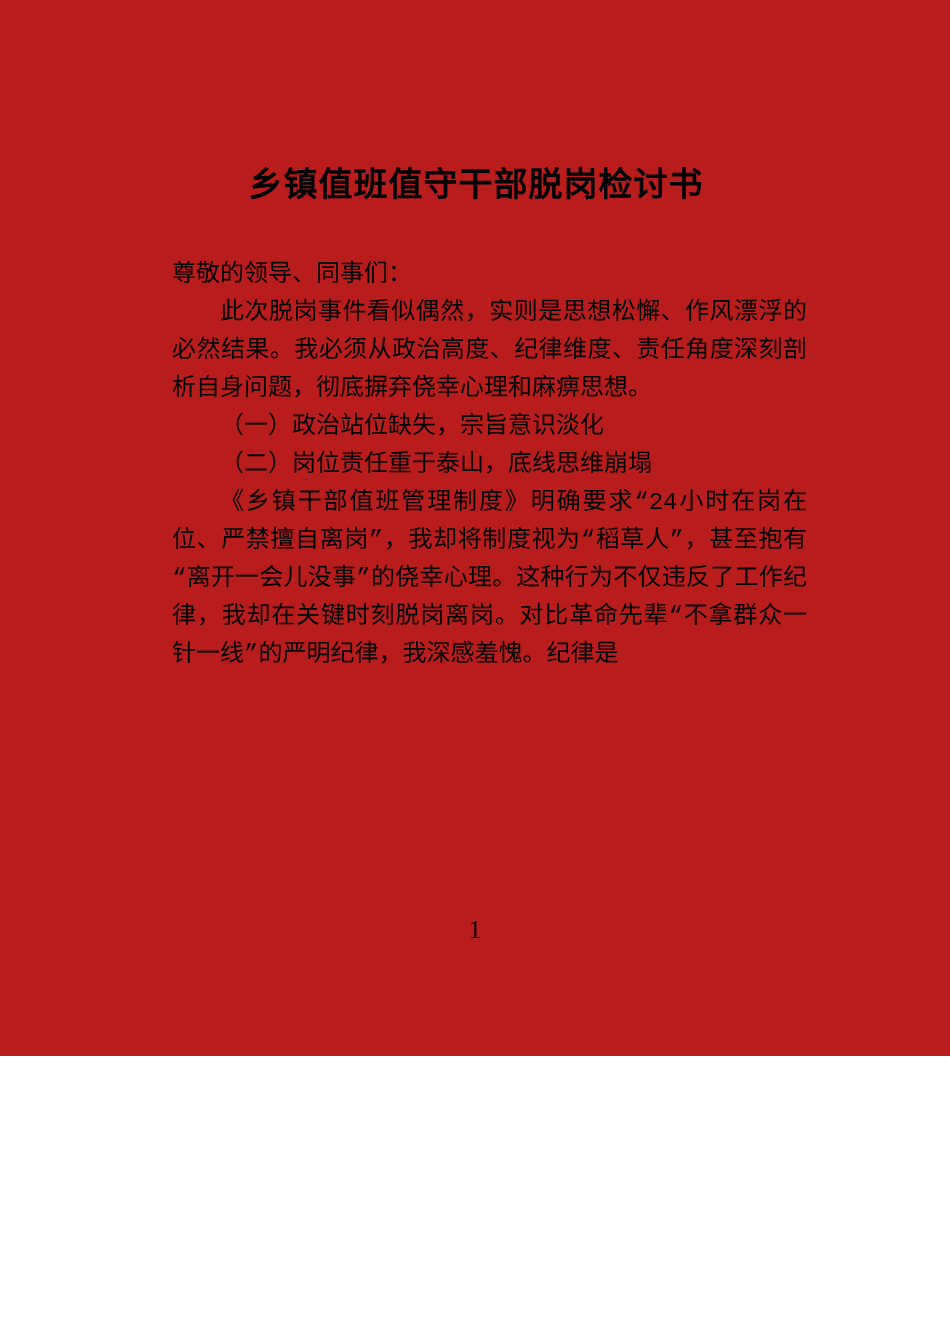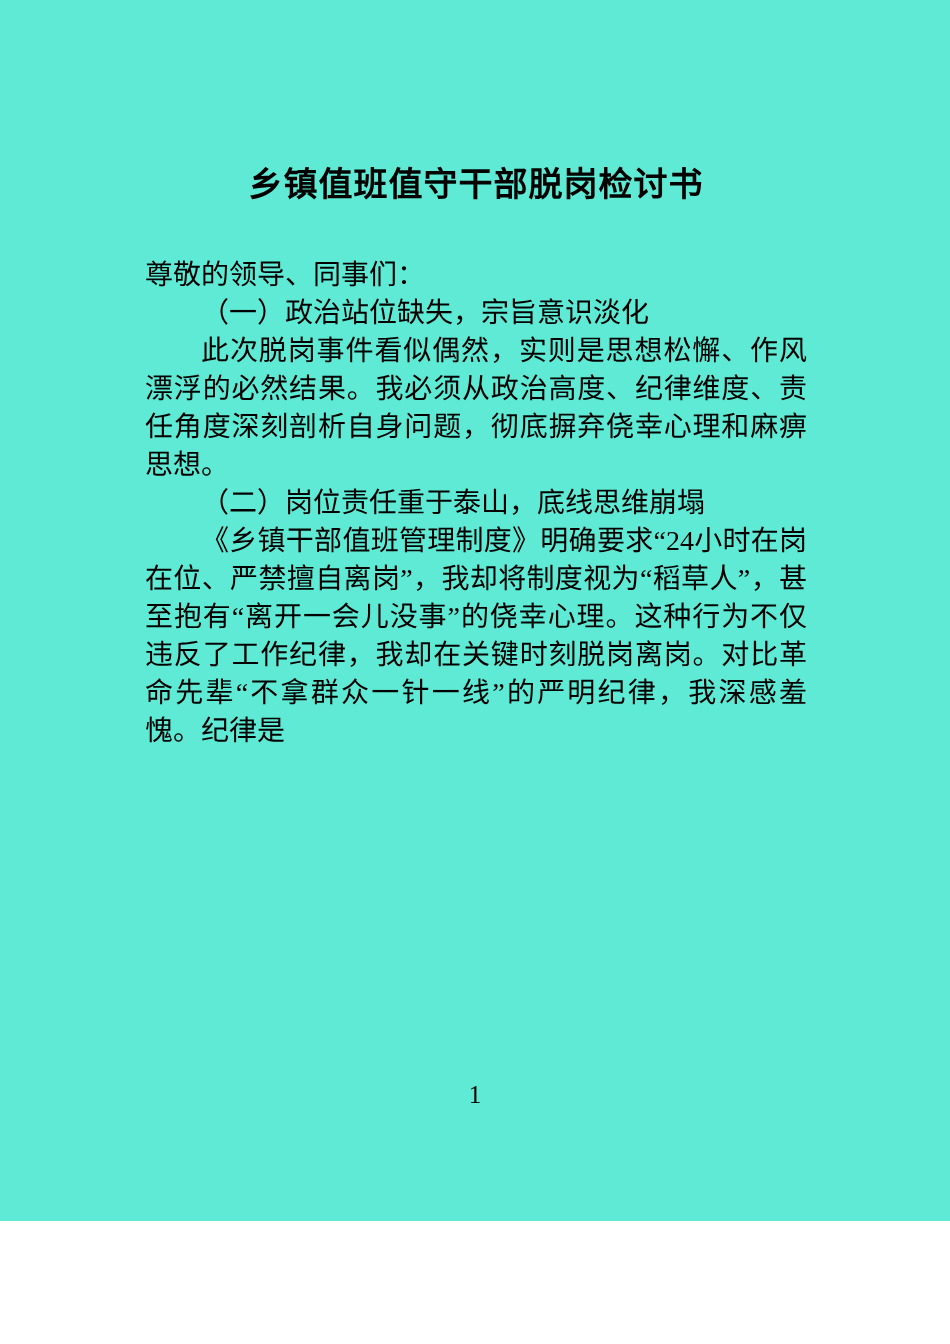--- a/index.html
+++ b/index.html
@@ -3,43 +3,44 @@
 <meta charset="utf-8">
 <style>
   html, body {
     margin: 0;
     padding: 0;
     background: #ffffff;
   }
   .page {
     position: relative;
     width: 950px;
-    height: 1221px;
-    background: #5eead4;
+    height: 1056px;
+    background: #b91c1c;
     box-sizing: border-box;
     padding: 162px 143px 10px 145px;
     overflow: hidden;
     color: #000000;
   }
   .doc-title {
     margin: 0 0 50px 0;
     text-align: center;
     font-family: "Liberation Sans", "DejaVu Sans", sans-serif;
     font-weight: bold;
     font-size: 34px;
     line-height: 44px;
     color: #000000;
     letter-spacing: 1px;
   }
   .doc-body {
-    font-family: Liberation Serif, serif;
-    font-size: 28px;
+    font-family: Liberation Mono, monospace;
+    font-size: 24px;
     line-height: 38px;
     text-align: justify;
     color: #000000;
+    margin-left: 27px;
   }
   .doc-body p.para {
     margin: 0;
     padding: 0;
     word-break: break-all;
   }
   .doc-body p.para.indent {
     text-indent: 2em;
   }
   .page-number {
@@ -54,20 +55,20 @@
   }
 </style>
 </head>
 <body>
 
 <div class="page">
   <h1 class="doc-title">乡镇值班值守干部脱岗检讨书</h1>
 
   <div class="doc-body">
       <p class="para">尊敬的领导、同事们：</p>
+      <p class="para indent">此次脱岗事件看似偶然，实则是思想松懈、作风漂浮的必然结果。我必须从政治高度、纪律维度、责任角度深刻剖析自身问题，彻底摒弃侥幸心理和麻痹思想。</p>
       <p class="para indent">（一）政治站位缺失，宗旨意识淡化</p>
-      <p class="para indent">此次脱岗事件看似偶然，实则是思想松懈、作风漂浮的必然结果。我必须从政治高度、纪律维度、责任角度深刻剖析自身问题，彻底摒弃侥幸心理和麻痹思想。</p>
       <p class="para indent">（二）岗位责任重于泰山，底线思维崩塌</p>
       <p class="para indent">《乡镇干部值班管理制度》明确要求“24小时在岗在位、严禁擅自离岗”，我却将制度视为“稻草人”，甚至抱有“离开一会儿没事”的侥幸心理。这种行为不仅违反了工作纪律，我却在关键时刻脱岗离岗。对比革命先辈“不拿群众一针一线”的严明纪律，我深感羞愧。纪律是</p>
     </div>
 
   <div class="page-number">1</div>
 </div>
 
 </body></html>

